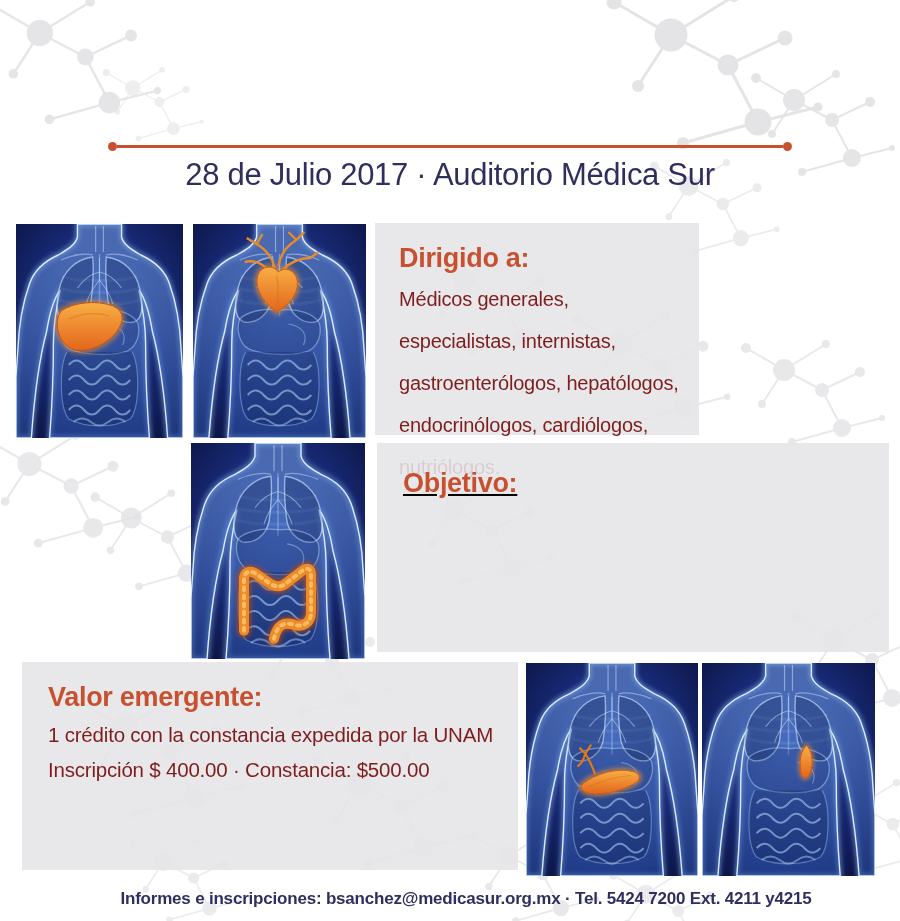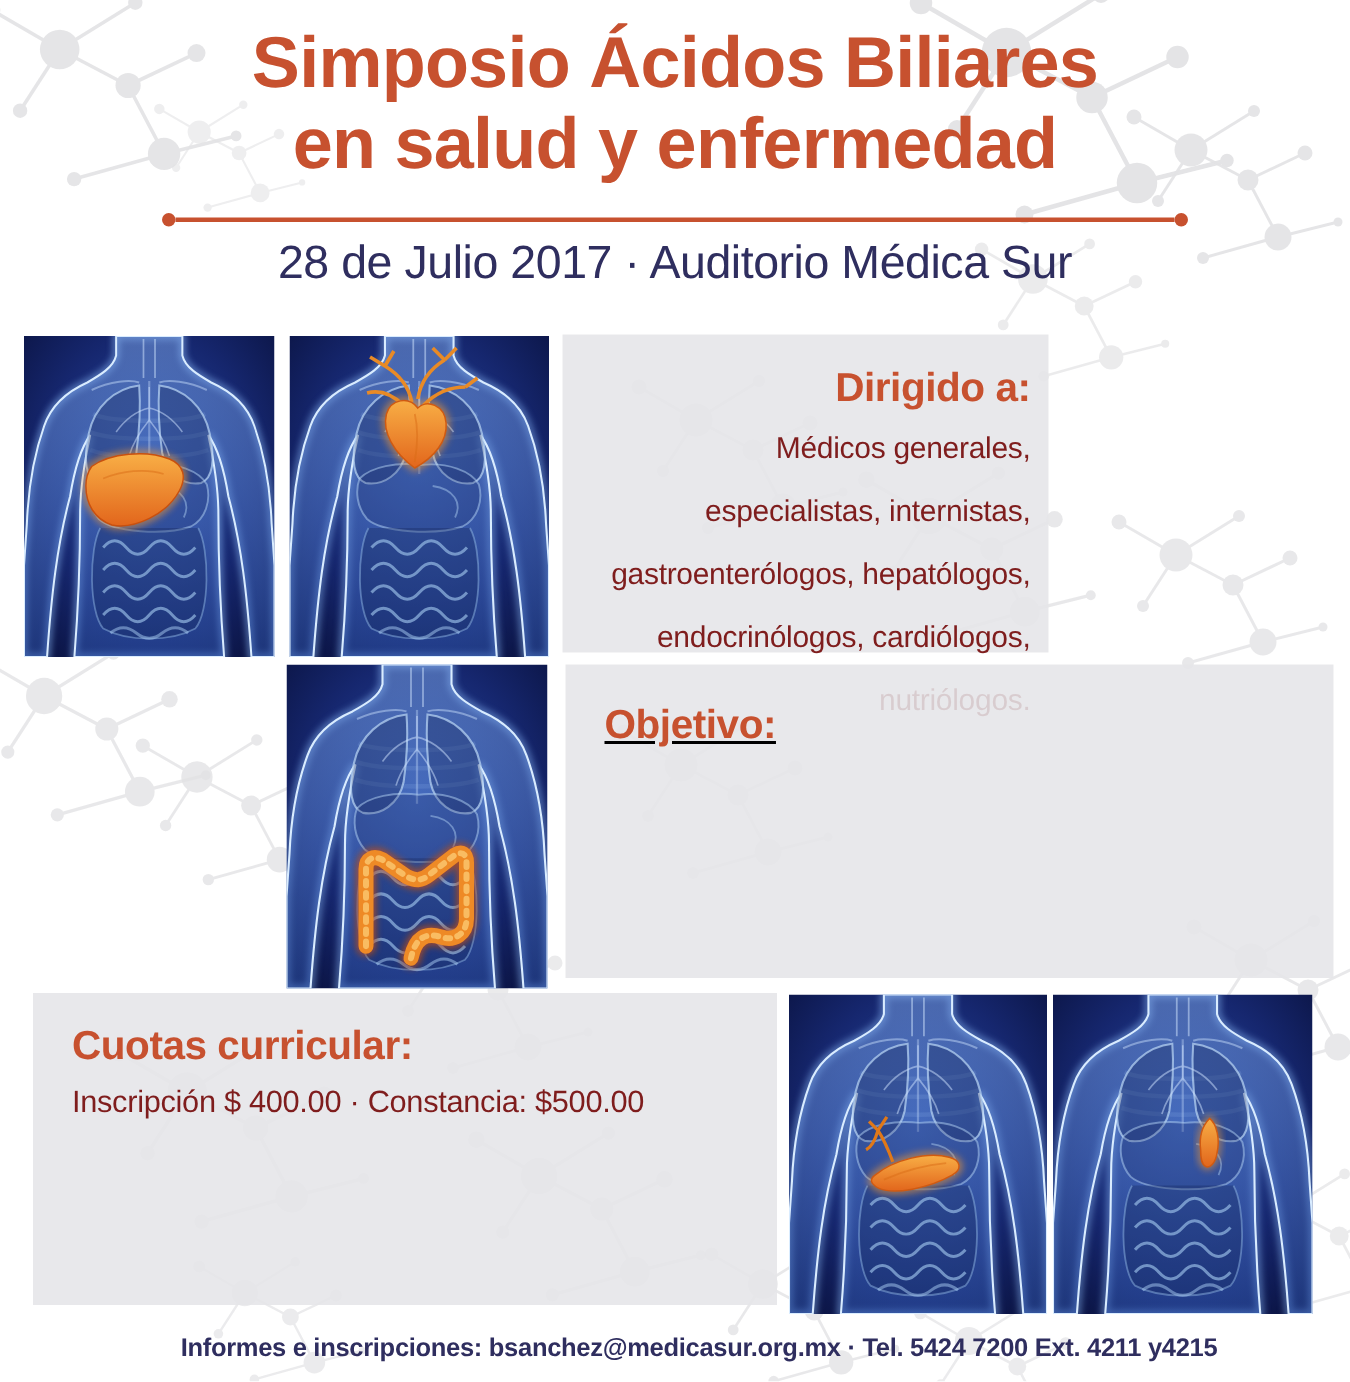--- a/index.html
+++ b/index.html
@@ -18,21 +18,21 @@
   .divider .dot{width:9px;height:9px;border-radius:50%;background:#c7512f;}
   .divider .line{flex:1;height:3px;background:#c7512f;}
   .date{
     position:absolute;top:153px;left:0;width:100%;text-align:center;z-index:3;
     font-size:31px;line-height:44px;color:#2f2e5f;letter-spacing:-0.3px;
   }
   
   .gbox{position:absolute;background:rgba(229,229,232,0.88);box-sizing:border-box;z-index:1;}
   .gbox h2{margin:0;font-size:27px;font-weight:bold;color:#c7512f;letter-spacing:-0.3px;}
   .gbox p{margin:8px 0 0;font-size:20px;color:#7f1d1d;letter-spacing:-0.2px;}
-  #box-dirigido{left:375px;top:223px;width:324px;height:212px;padding:20px 12px 0 24px;text-align:right;}
+  #box-dirigido{left:375px;top:223px;width:324px;height:212px;padding:20px 12px 0 24px;}
   #box-dirigido p{line-height:42px;margin-top:4px;}
   #box-objetivo{left:377px;top:443px;width:512px;height:209px;padding:25px 16px 0 26px;text-decoration:underline;}
   #box-objetivo p{line-height:42px;margin-top:4px;}
   #box-valor{left:22px;top:662px;width:496px;height:208px;padding:20px 18px 0 26px;}
   #box-valor p{line-height:27px;font-size:20.5px;}
   #box-valor h2.second{margin-top:22px;}
   
   .anatomy{position:absolute;margin:0;z-index:2;}
   .anatomy svg{width:100%;height:100%;display:block;}
   #img-liver{left:16px;top:224px;width:167px;height:214px;}
@@ -133,21 +133,20 @@
     <use href="#mol" transform="translate(240,600) scale(1.0)" opacity="0.7"></use>
     <use href="#mol" transform="translate(60,680) scale(1.2)" opacity="0.8"></use>
     <use href="#mol" transform="translate(300,740) scale(1.1)" opacity="0.8"></use>
     <use href="#mol" transform="translate(460,820) scale(0.9)" opacity="0.8"></use>
     <use href="#mol" transform="translate(780,600) scale(1.0)" opacity="0.8"></use>
     <use href="#mol" transform="translate(810,770) scale(0.9)" opacity="0.7"></use>
     <use href="#mol" transform="translate(120,830) scale(0.8)" opacity="0.7"></use>
     <use href="#mol" transform="translate(600,860) scale(0.85)" opacity="0.7"></use>
   </svg>
 
-  <h1 class="title"><span>Simposio Ácidos Biliares</span><br><span>en salud y enfermedad</span></h1>
   <div class="divider">
       <i class="dot"></i>
       <i class="line"></i>
       <i class="dot"></i>
     </div>
   <div class="date">28 de Julio 2017 · Auditorio Médica Sur</div>
 
   <figure class="anatomy" id="img-liver">
     <svg viewBox="0 0 174 214" preserveAspectRatio="none">
       <use href="#bodyBase"></use>
@@ -207,19 +206,20 @@
   <section class="gbox" id="box-dirigido">
     <h2>Dirigido a:</h2>
     <p>Médicos generales, especialistas, internistas, gastroenterólogos, hepatólogos, endocrinólogos, cardiólogos, nutriólogos.</p>
   </section>
 
   <section class="gbox" id="box-objetivo">
     <h2>Objetivo:</h2>
   </section>
 
   <section class="gbox" id="box-valor">
-    <h2>Cuotas curricular:</h2>
+    <h2>Valor emergente:</h2>
+    <p>1 crédito con la constancia expedida por la UNAM</p>
     <p>Inscripción $ 400.00 · Constancia: $500.00</p>
   </section>
 
   <div class="footer">Informes e inscripciones: bsanchez@medicasur.org.mx · Tel. 5424 7200 Ext. 4211 y4215</div>
 
 </div>
 
 </body></html>

